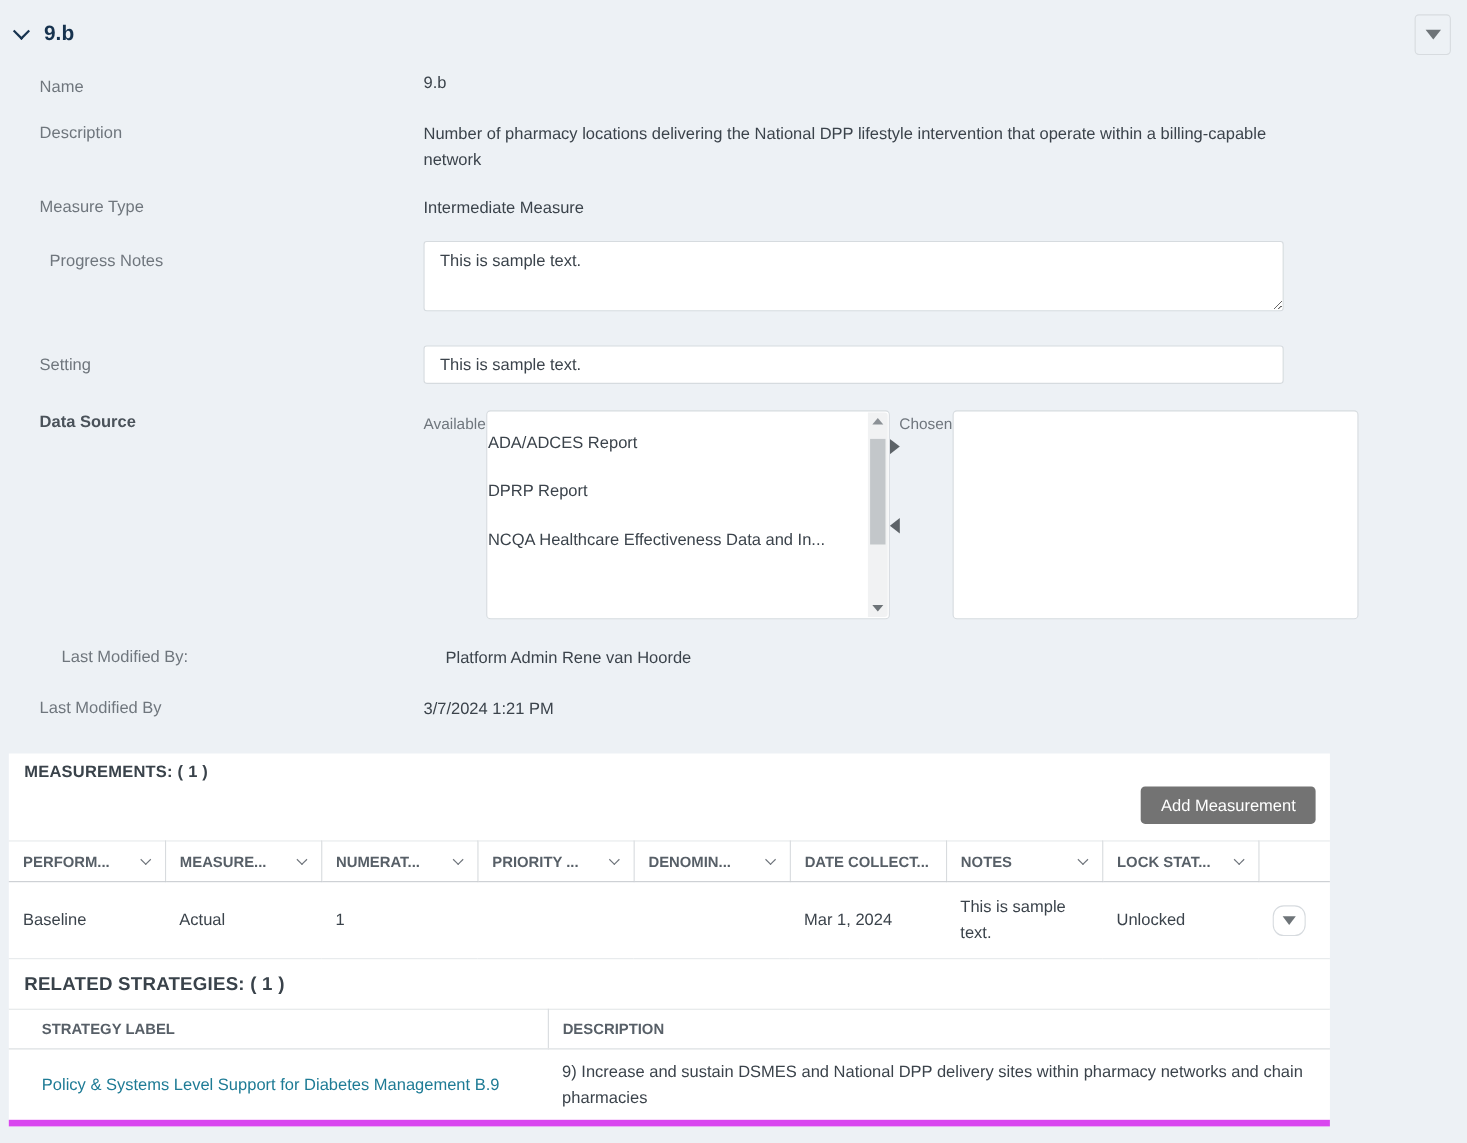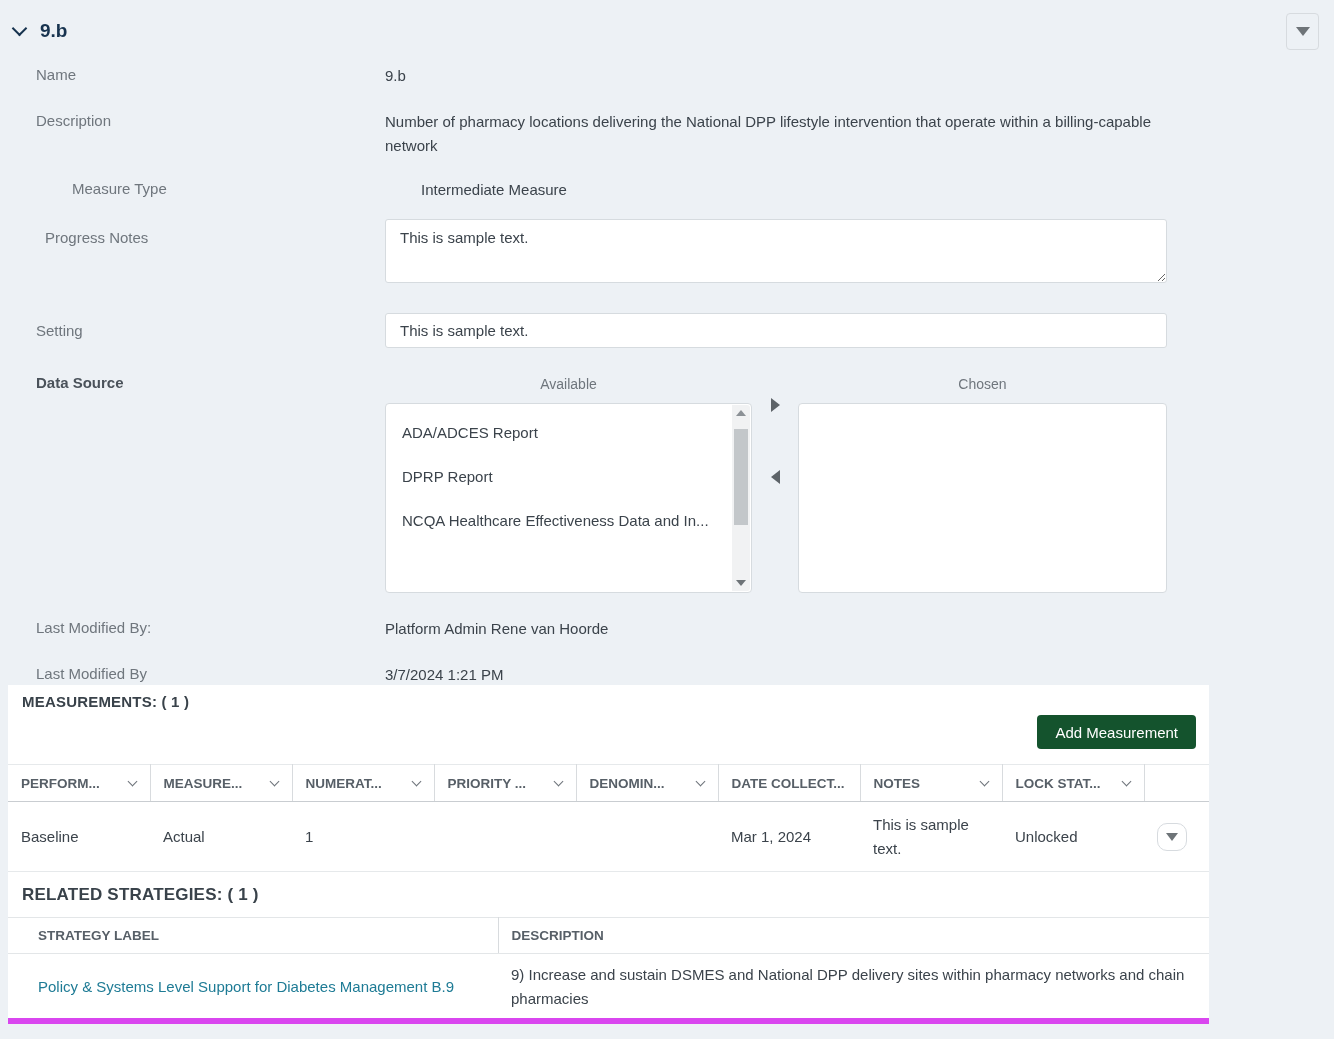--- a/index.html
+++ b/index.html
@@ -30,51 +30,51 @@
 
   
   .form { padding-top:22px; }
   .form-row { display:flex; }
   .form-label {
     flex:0 0 385px; padding-left:36px; font-size:15px; color:#6f767d; padding-top:2px;
   }
   .form-label.bold { font-weight:bold; color:#4a525a; }
   .form-value { width:782px; font-size:15px; color:#3b434b; line-height:24px; }
 
-  .row-name          { margin-top:0; }
+  .row-name          { margin-top:0;align-items:flex-end; }
   .row-description   { margin-top:22px; }
-  .row-measure-type  { margin-top:20px;margin-left:36px; }
+  .row-measure-type  { margin-top:20px; }
   .row-progress      { margin-top:17px; }
   .row-setting       { margin-top:23px; }
   .row-datasource    { margin-top:24px; }
-  .row-modified-1    { margin-top:24px; }
+  .row-modified-1    { margin-top:24px;padding-left:20px; }
   .row-modified-2    { margin-top:22px; }
 
   textarea.notes-area {
     width:782px; height:64px; border:1px solid #d6dbdf; border-radius:3px;
     padding:9px 14px; font-family:"Liberation Sans", sans-serif; font-size:15px;
     color:#3b434b; background:#fff; resize:both;
   }
   input.setting-input {
     width:782px; height:35px; border:1px solid #d6dbdf; border-radius:3px;
     padding:0 14px; font-family:"Liberation Sans", sans-serif; font-size:15px;
     color:#3b434b; background:#fff;
   }
 
   
   .duallist { display:flex; }
-  .dual-col { display:flex; flex-direction:column;align-items:center; }
+  .dual-col { display:flex; flex-direction:row; }
   .dual-label { font-size:14px; color:#6f767d; margin-bottom:7px; }
   .listbox {
     width:367px; height:190px; background:#fff; border:1px solid #d6dbdf;
     border-radius:4px; position:relative; overflow:hidden;
   }
   .listbox .items { padding-top:7px; }
   .list-item {
-    height:44px; line-height:44px; padding:0 16px; font-size:15px; color:#3b434b;
+    height:44px; line-height:44px; padding:0 1px; font-size:15px; color:#3b434b;
     white-space:nowrap; overflow:hidden; cursor:pointer;
   }
   .scrollbar {
     position:absolute; top:1px; right:1px; width:18px; height:186px;
     background:#f1f2f3; border-radius:0 3px 3px 0;
   }
   .scroll-arrow { height:16px; display:flex; align-items:center; justify-content:center; cursor:pointer; }
   .tri-up-sm { width:0;height:0;border-left:5px solid transparent;border-right:5px solid transparent;border-bottom:6px solid #8c9196; }
   .tri-dn-sm { width:0;height:0;border-left:5px solid transparent;border-right:5px solid transparent;border-top:6px solid #6e7478; position:absolute; bottom:5px; left:4px; }
   .scroll-thumb { position:absolute; top:24px; left:2px; width:14px; height:96px; background:#c3c7ca; cursor:grab; }
@@ -83,21 +83,21 @@
   .tri-left  { width:0;height:0;border-top:7px solid transparent;border-bottom:7px solid transparent;border-right:9px solid #5d6368; cursor:pointer; }
 
   
   .panel {
     position:absolute; left:8px; top:685px; width:1201px; height:339px;
     background:#fff; border-bottom:6px solid #d946ef;
   }
   .panel-title { font-size:15px; font-weight:bold; color:#39424a; padding:8px 0 0 14px; letter-spacing:0.2px; }
   .add-btn-row { display:flex; justify-content:flex-end; padding:5px 13px 0 0; }
   .add-btn {
-    height:34px; padding:0 18px; background:#14532d; color:#fff; border:none;
+    height:34px; padding:0 18px; background:#737373; color:#fff; border:none;
     border-radius:4px; font-family:"Liberation Sans", sans-serif; font-size:15px; cursor:pointer;
   }
 
   table.mtable { border-collapse:collapse; table-layout:fixed; width:1201px; margin-top:15px; }
   table.mtable col.c   { width:142px; }
   table.mtable col.act { width:65px; }
   table.mtable th {
     border-top:1px solid #e6e9eb; border-bottom:1px solid #c9cdd1;
     height:37px; font-size:13.5px; font-weight:bold; color:#575f67; text-align:left;
     padding:0 14px 0 13px; white-space:nowrap; overflow:hidden; cursor:pointer;

